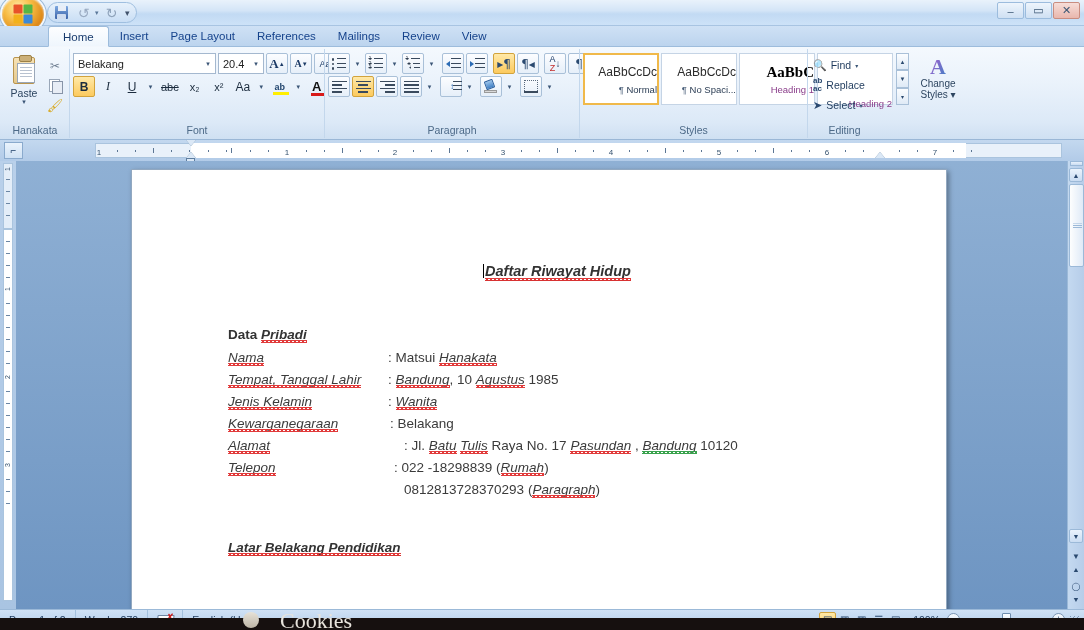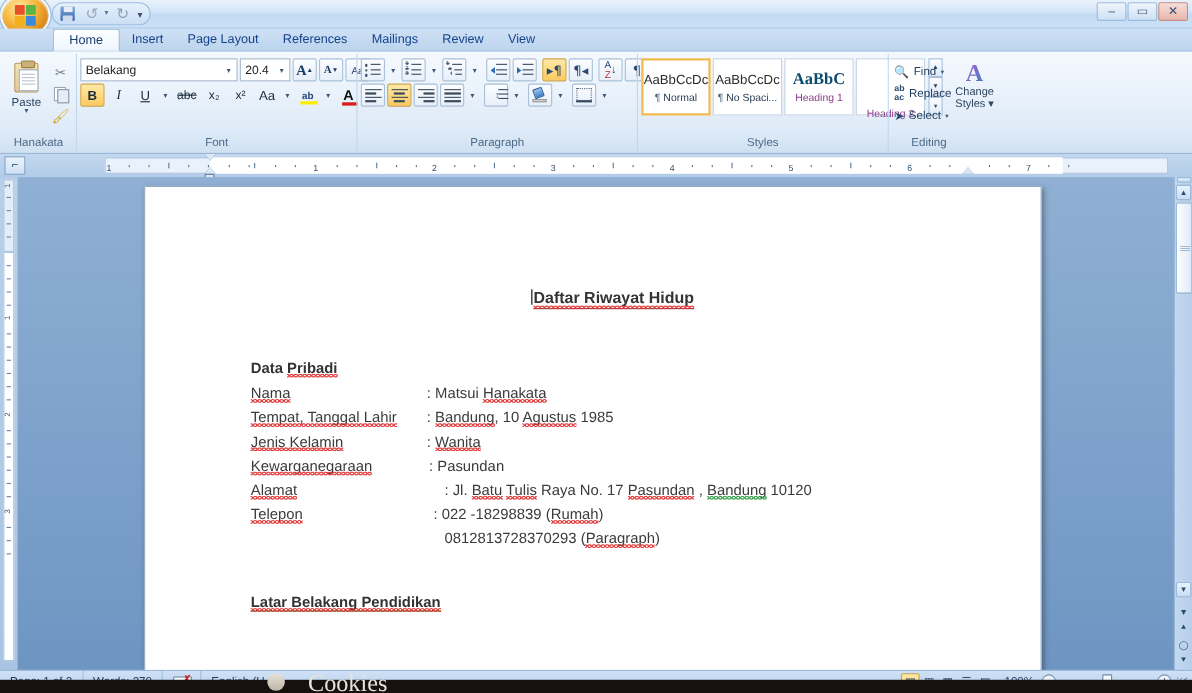--- a/index.html
+++ b/index.html
@@ -177,29 +177,29 @@
   .shad .bar{position:absolute;left:0;bottom:0;width:13px;height:3px;background:#d9d9d9;border:1px solid #9a9a9a;}
   .bord{ width:14px;height:13px;border:1px dotted #5a6a7d; position:relative;}
   .bord:after{content:"";position:absolute;left:-1px;bottom:-1px;width:14px;height:2px;background:#3a4a5d;}
   .pilcrow{ font-size:12px; color:#2b4a70; font-family:"DejaVu Sans",sans-serif;}
   .sortic{ font-size:9px; color:#2b4a70; line-height:9px; text-align:center;}
 
   
   .stylegrp{ width:228px; }
   .stylebox{ display:flex; gap:2px; }
   .sty{
-    width:63px;height:52px;background:#fff;border:1px solid #c5d4e5;
-    display:flex;flex-direction:column;align-items:center;justify-content:center;
+    width:76px;height:52px;background:#fff;border:1px solid #c5d4e5;
+    display:flex;flex-direction:column;align-items:flex-end;justify-content:center;
     cursor:pointer;
   }
   .sty.sel{ border:2px solid #f0b94a; box-shadow:inset 0 0 0 1px #fff; }
   .sty-prev{ font-size:12px; color:#2b2b2b; line-height:16px; white-space:nowrap; overflow:hidden; }
   .sty-name{ font-size:9.5px; color:#2b3d54; margin-top:4px; white-space:nowrap;}
   .sty-name .pil{ color:#4a5f7a; }
-  .sty.h1 .sty-prev{ font-family:"Liberation Serif",serif; color:#0c4a6e; font-weight:bold; font-size:15px;}
+  .sty.h1 .sty-prev{ font-family:"Liberation Serif",serif; color:#000000; font-weight:bold; font-size:15px;}
   .sty.h1 .sty-name{ color:#8a3d8a; }
   .sty.h2 .sty-prev{ font-family:"Liberation Serif",serif; color:#111; font-weight:bold; font-size:22px;margin-top:45px;}
   .sty.h2 .sty-name{ color:#8a3d8a; }
   .styscroll{ width:13px; display:flex; flex-direction:column; margin-left:1px; }
   .ssb{ flex:1; border:1px solid #a9c0d8; background:linear-gradient(#fbfdff,#dfeaf6);
         display:flex;align-items:center;justify-content:center;font-size:6px;color:#2b4a70;cursor:pointer;}
   .chgsty{ width:54px; display:flex;flex-direction:column;align-items:center;cursor:pointer;padding-top:3px;}
   .bigA{ font-size:22px; line-height:22px; font-family:"Liberation Serif",serif; font-weight:bold;
          background:linear-gradient(120deg,#b05fd0,#3f7fc4); -webkit-background-clip:text; background-clip:text; color:transparent;}
   .chgsty-l{ font-size:10px;color:#2d4560;line-height:11px;text-align:center;}
@@ -258,21 +258,21 @@
     margin-bottom:42px; position:relative;
   }
   .doc-title .u{ border-bottom:1px solid #555; padding-bottom:1px; position:relative;}
   .sect-head{ font-weight:bold; color:#333; margin-bottom:1px;}
   .row{ display:flex; }
   .row .k{ width:160px; }
   .row .v{ flex:1; }
   .row .v.ind{ padding-left:14px; }
   .gap{ height:22px; }
   
-  .sq{ position:relative; }
+  .sq{ position:relative;font-style:italic; }
   .sq:after{
     content:""; position:absolute; left:0; right:0; bottom:-1px; height:3px;
     background-image:repeating-linear-gradient(135deg,#e03131 0 1px,transparent 1px 2px),
                      repeating-linear-gradient(45deg,#e03131 0 1px,transparent 1px 2px);
     background-size:4px 3px; background-repeat:repeat-x;
     opacity:.95;
   }
   .sqg:after{
     background-image:repeating-linear-gradient(135deg,#2f9e44 0 1px,transparent 1px 2px),
                      repeating-linear-gradient(45deg,#2f9e44 0 1px,transparent 1px 2px);
@@ -755,21 +755,21 @@
           </div>
 
           <div class="row">
             <div class="k"><span class="sq">Jenis Kelamin</span></div>
             <div class="v"><span>: <span class="sq">Wanita</span></span></div>
           </div>
 
 
           <div class="row">
             <div class="k"><span class="sq">Kewarganegaraan</span></div>
-            <div class="v ind" style="padding-left:0"><span style="margin-left:2px">: Pasundan</span></div>
+            <div class="v ind" style="padding-left:0"><span style="margin-left:2px">: Belakang</span></div>
           </div>
 
           <div class="row">
             <div class="k"><span class="sq">Alamat</span></div>
             <div class="v"><span style="margin-left:16px">: Jl. <span class="sq">Batu</span> <span class="sq">Tulis</span> Raya No. 17 <span class="sq">Pasundan</span> , <span class="sq sqg">Bandung</span> 10120</span></div>
           </div>
 
           <div class="row">
             <div class="k"><span class="sq">Telepon</span></div>
             <div class="v"><span style="margin-left:6px">: 022 -18298839 (<span class="sq">Rumah</span>)</span></div>

